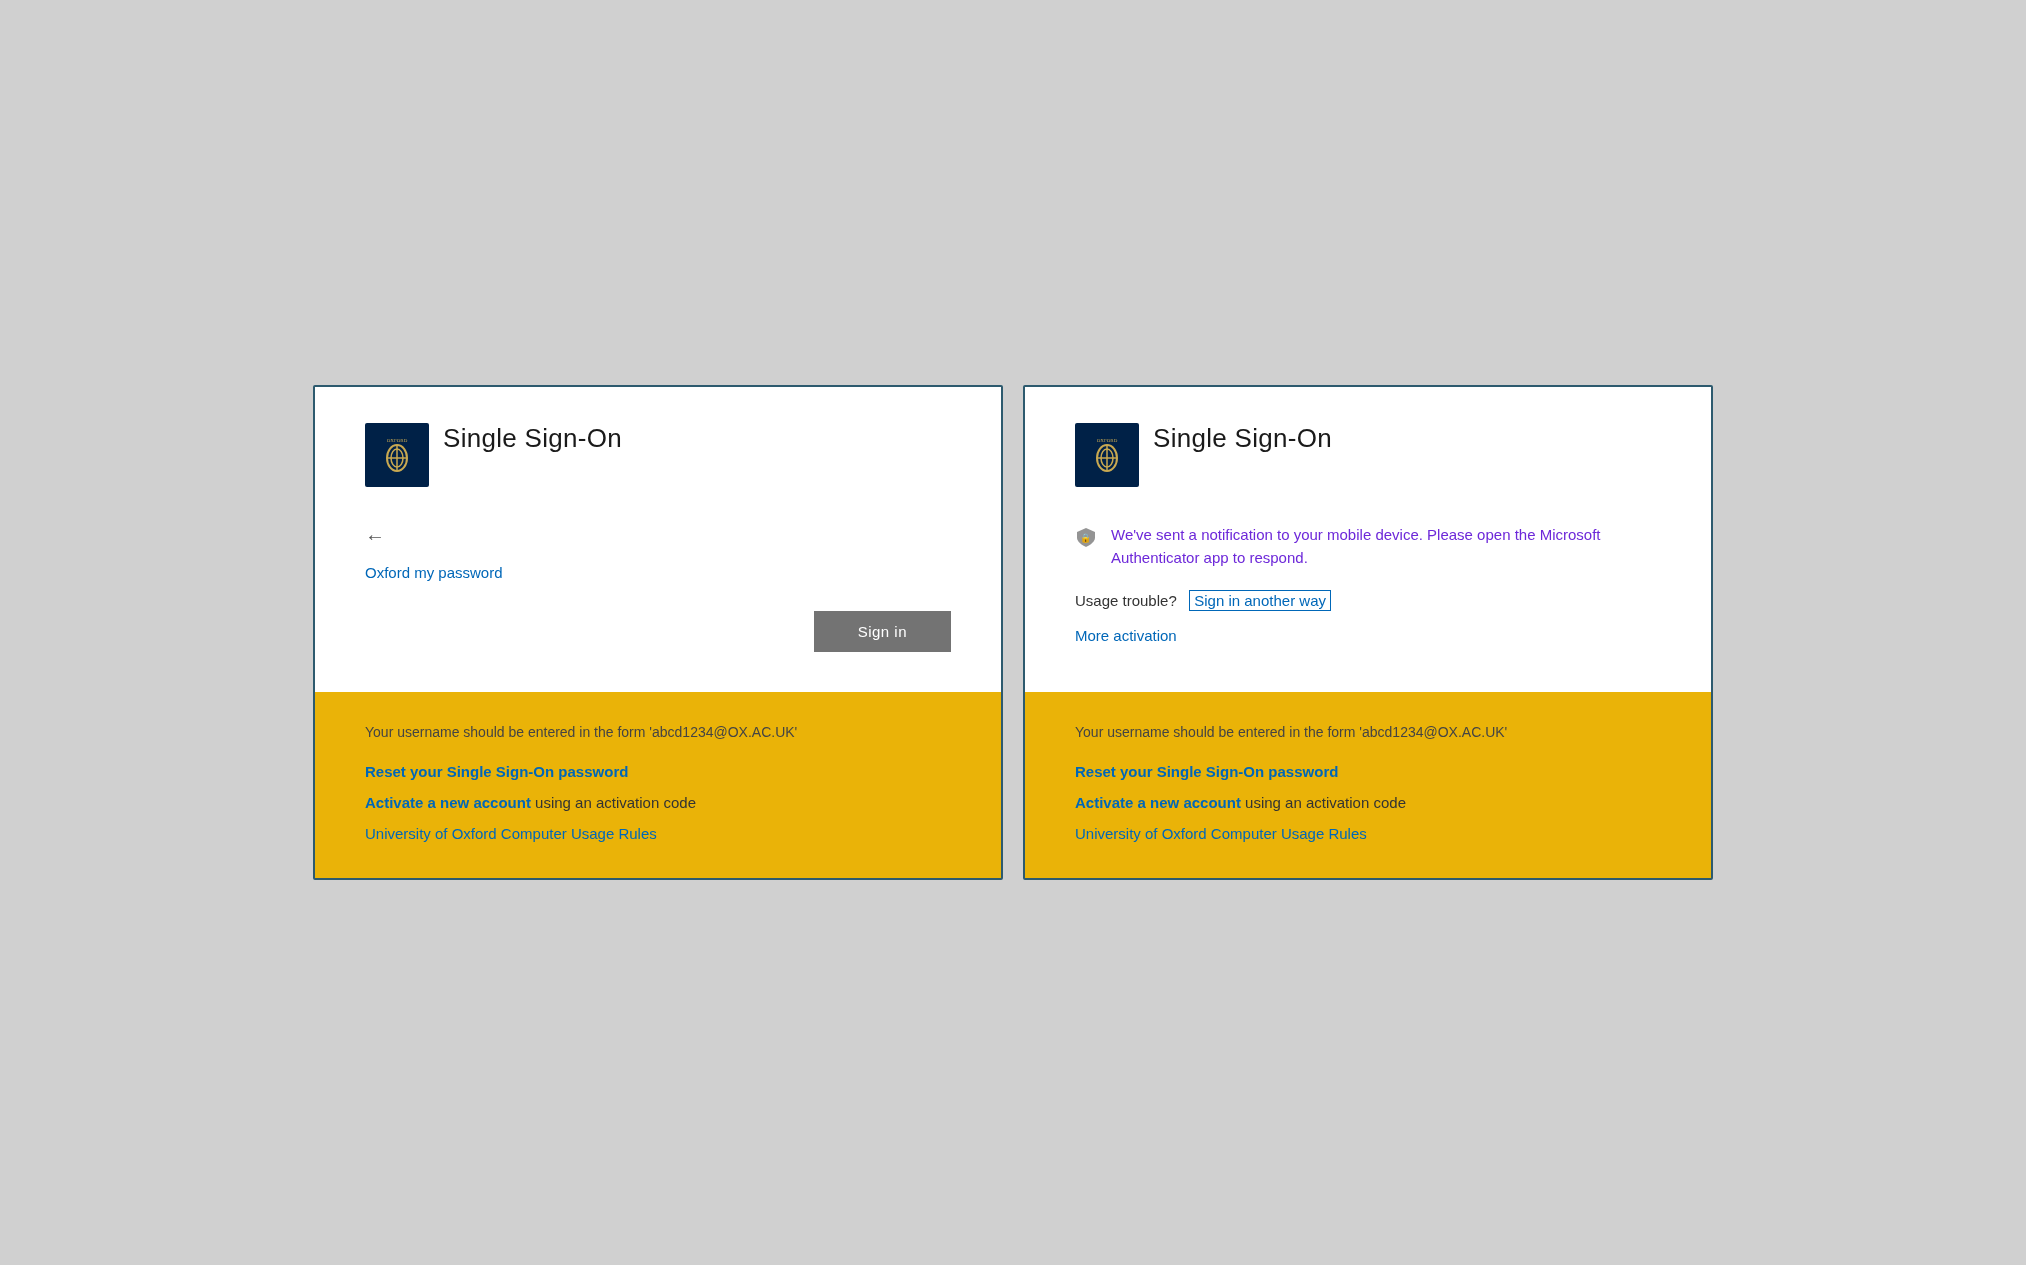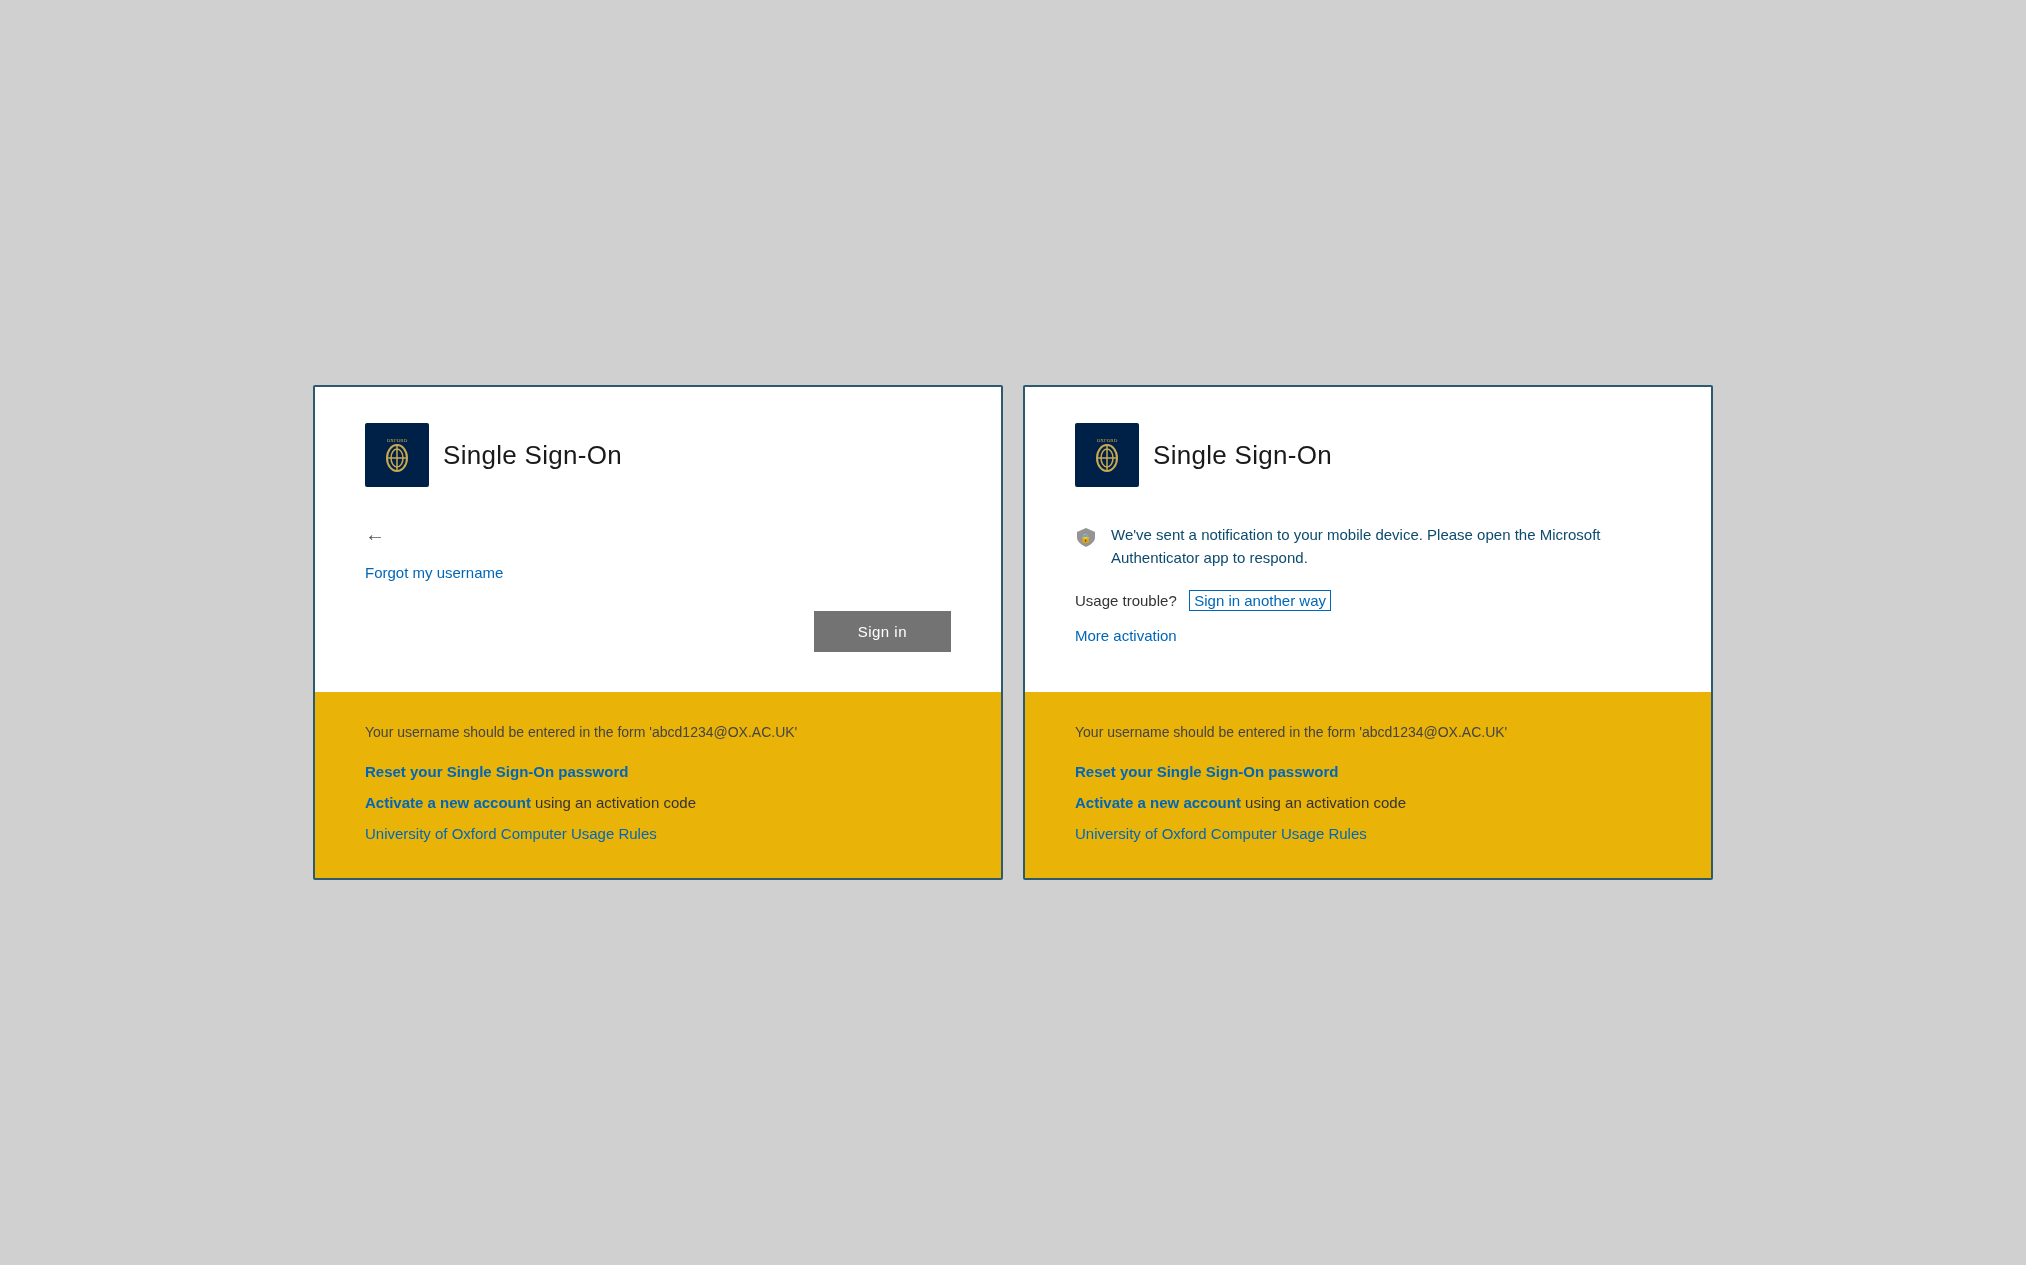--- a/index.html
+++ b/index.html
@@ -32,21 +32,20 @@
       background: white;
       padding: 36px 50px 40px 50px;
       flex: 1;
     }
     .panel-bottom {
       background: #eab308;
       padding: 30px 50px 36px 50px;
     }
     .logo-row {
       display: flex;
-      align-items: center;
       gap: 14px;
       margin-bottom: 36px;
     }
     .oxford-logo {
       width: 64px;
       height: 64px;
       background: #002147;
       display: flex;
       align-items: center;
       justify-content: center;
@@ -124,21 +123,21 @@
       align-items: flex-start;
       gap: 14px;
       margin-bottom: 22px;
     }
     .shield-icon-wrap {
       margin-top: 3px;
       flex-shrink: 0;
     }
     .notification-text {
       font-size: 15px;
-      color: #0c4a6e;
+      color: #6d28d9;
       line-height: 1.55;
     }
     .having-trouble-row {
       font-size: 15px;
       color: #333;
       margin-bottom: 18px;
     }
     .sign-another-way-link {
       color: #0067b8;
       text-decoration: none;
@@ -212,21 +211,21 @@
       </div>
 
       
       <div class="back-arrow">←</div>
 
       
 
       
 
       
-      <a class="forgot-link">Forgot my username</a>
+      <a class="forgot-link">Oxford my password</a>
 
       
       <div class="sign-in-row">
         <button class="sign-in-btn">Sign in</button>
       </div>
     </div>
 
     <div class="panel-bottom">
       <p class="bottom-text">Your username should be entered in the form 'abcd1234@OX.AC.UK'</p>
       <a class="bottom-link-bold">Reset your Single Sign-On password</a>

